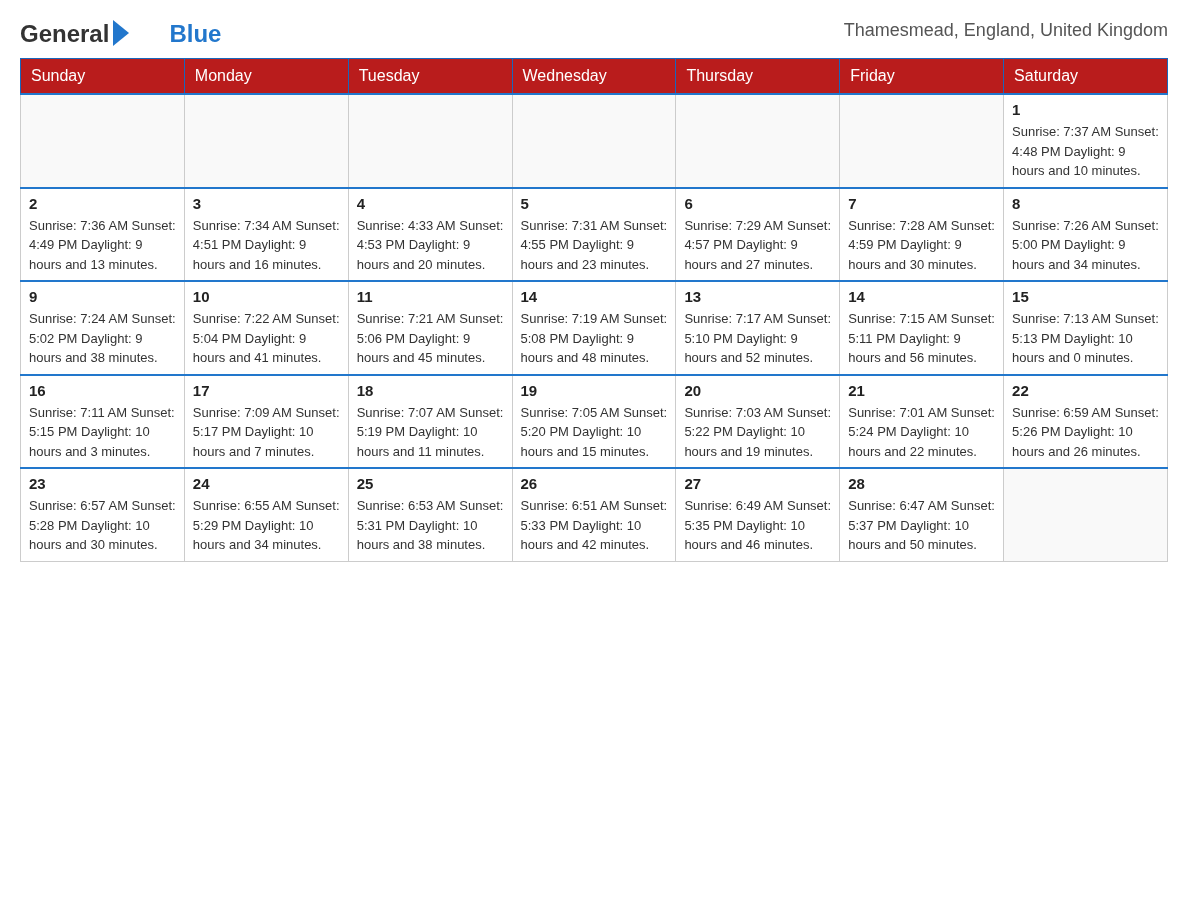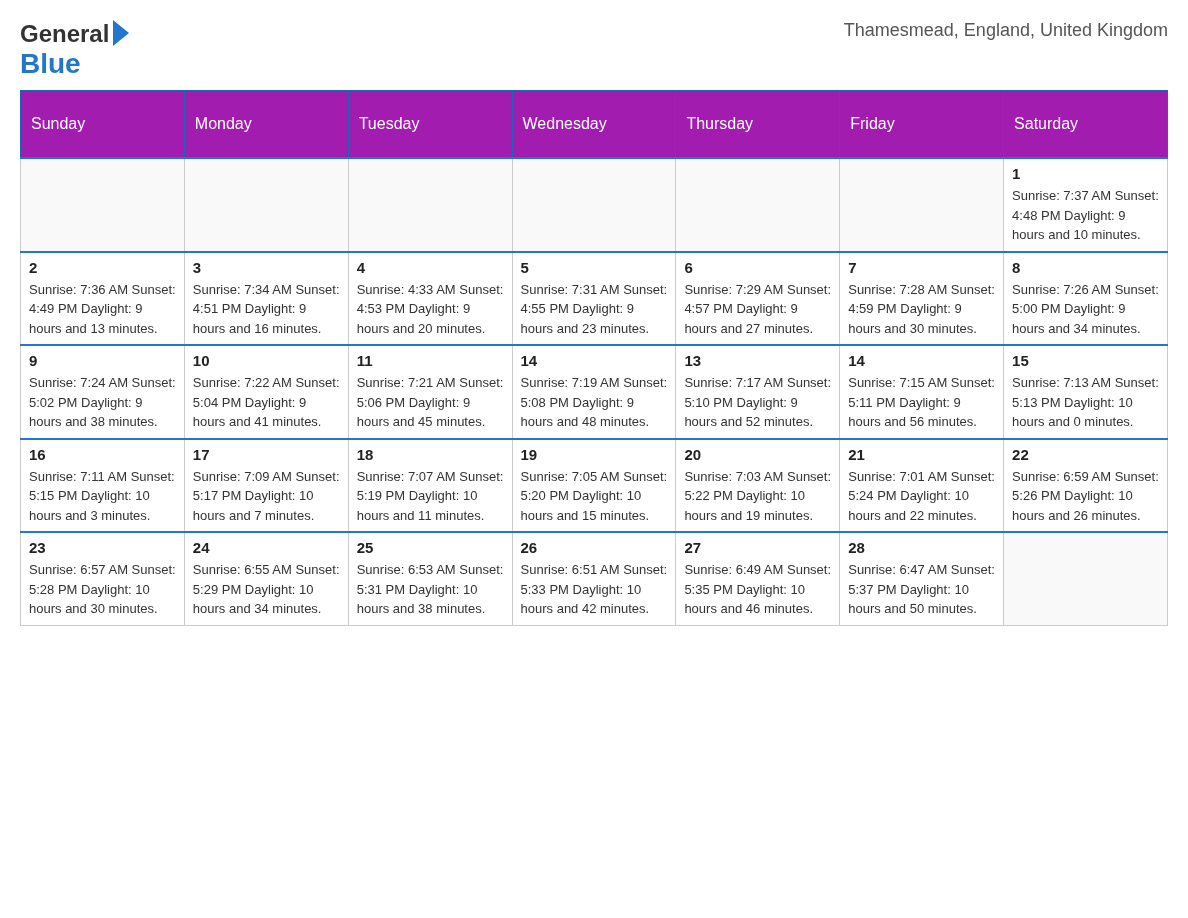--- a/index.html
+++ b/index.html
@@ -10,21 +10,20 @@
       padding: 20px;
     }
     .header {
       display: flex;
       justify-content: space-between;
       align-items: flex-start;
       margin-bottom: 10px;
     }
     .logo {
       display: flex;
-      flex-direction: column;
       align-items: flex-start;
     }
     .title-block {
       text-align: right;
     }
     .title-block h1 {
       font-size: 48px;
       font-weight: normal;
       color: #222;
       line-height: 1.1;
@@ -33,23 +32,23 @@
       font-size: 18px;
       font-weight: normal;
       color: #555;
     }
     .calendar {
       width: 100%;
       border-collapse: collapse;
       border: 1px solid #aaa;
     }
     .calendar th {
-      background-color: #a21caf;
+      background-color: #b91c1c;
       color: #fff;
-      padding: 24px 10px;
+      padding: 8px 10px;
       text-align: left;
       font-size: 16px;
       font-weight: normal;
       border: 1px solid #1a66bb;
     }
     .calendar td {
       vertical-align: top;
       padding: 6px 8px;
       border: 1px solid #ccc;
       width: calc(100% / 7);
@@ -79,23 +78,24 @@
       display: flex;
       align-items: center;
       gap: 2px;
     }
     .logo-text-general {
       font-size: 24px;
       font-weight: bold;
       color: #333;
     }
     .logo-text-blue {
-      font-size: 28px;
+      font-size: 24px;
       font-weight: bold;
       color: #2277cc;
+      margin-left: 40px;
     }
     .logo-triangle {
       width: 0;
       height: 0;
       border-top: 13px solid transparent;
       border-bottom: 13px solid transparent;
       border-left: 16px solid #2277cc;
       margin-left: 2px;
       margin-bottom: 2px;
     }

